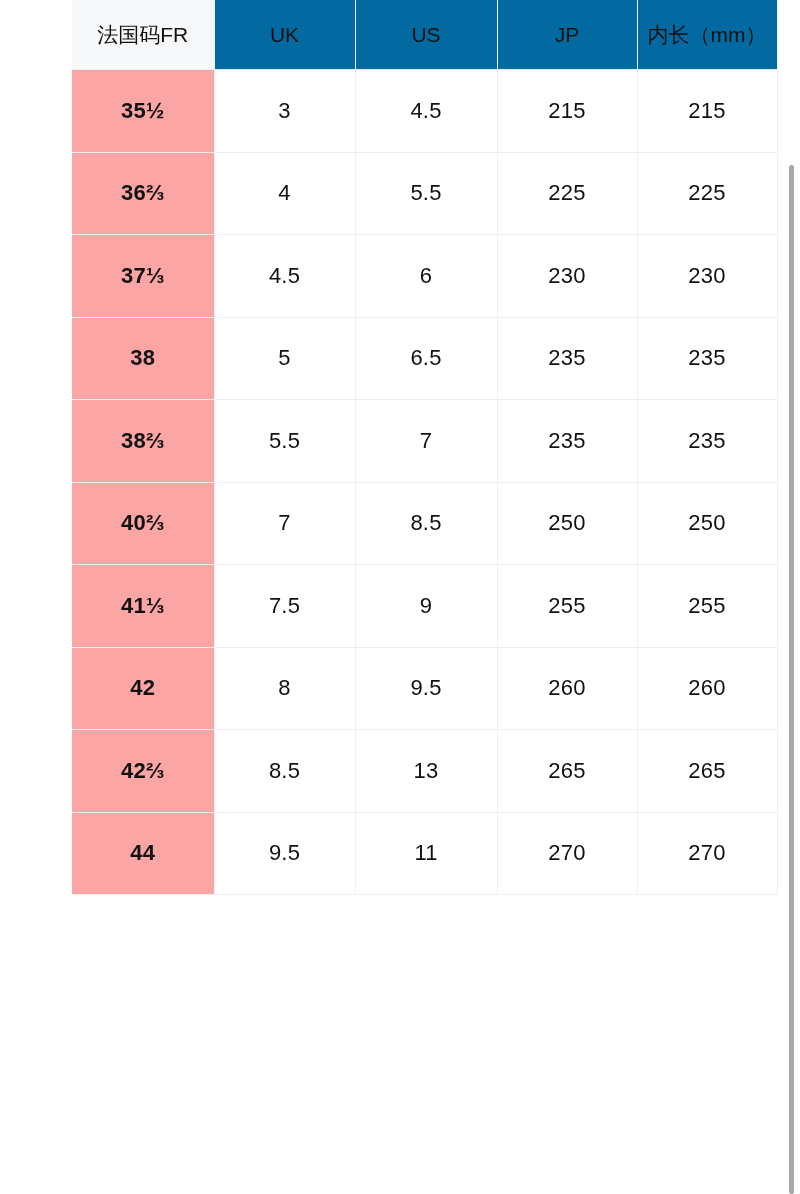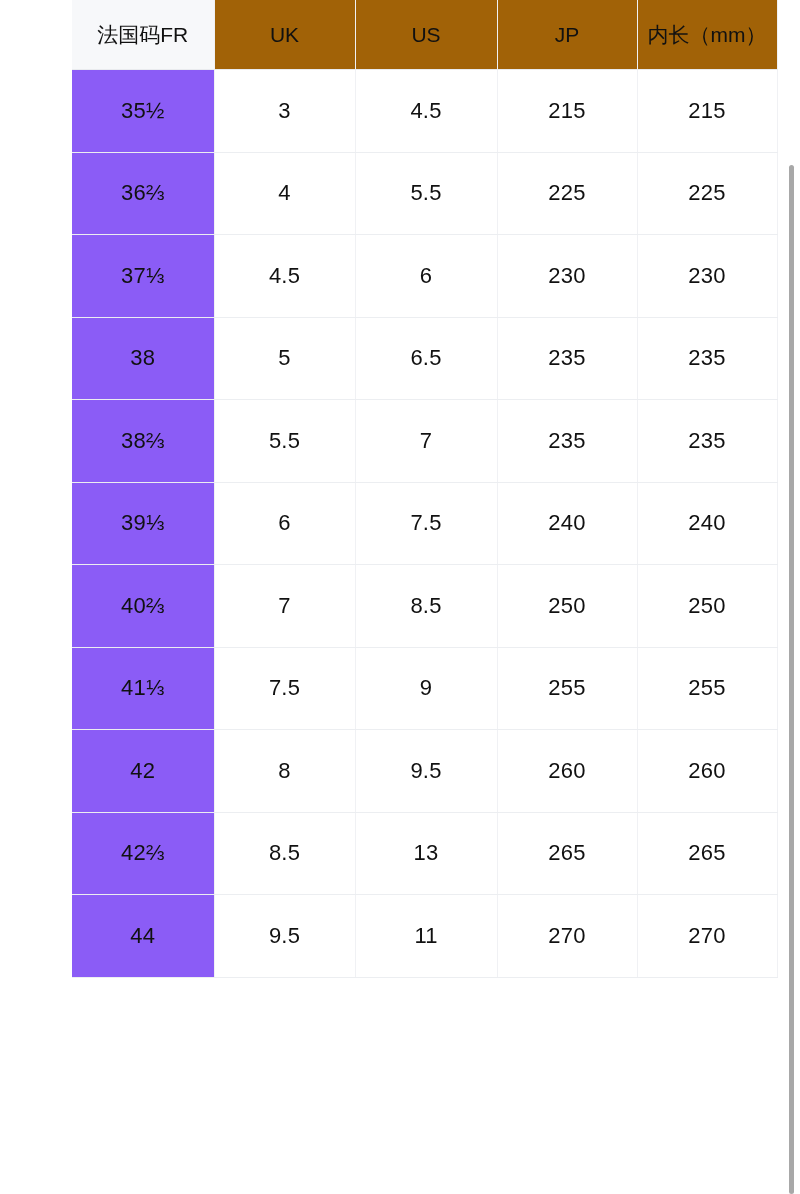--- a/index.html
+++ b/index.html
@@ -57,36 +57,36 @@
     border-bottom: 1px solid #eceef1;
     background: #ffffff;
     padding: 0;
   }
 
   
   thead tr.header-row th {
     height: 69px;
     font-size: 21px;
     font-weight: 500;
-    background: #a16207;
+    background: #0369a1;
     border-bottom: 1px solid #e9ebee;
   }
   thead tr.header-row th.col-fr { background: #f7f8fa; }
 
   
   tbody tr.data-row td {
     height: 81.5px;
     font-size: 22px;
     font-weight: 400;
     letter-spacing: 0.2px;
   }
 
   
   tbody tr.data-row td.col-fr,
-  .col-fr { background: #8b5cf6; }
+  .col-fr { background: #fca5a5; font-weight: bold; }
 
   td.col-in { border-right: 1px solid #f0f1f4; }
 
   .frac-cell {
     white-space: nowrap;
     font-size: 22px;
   }
 
   
   .scrollbar-track {
@@ -160,27 +160,20 @@
             <td class="col-in">235</td>
           </tr>
           <tr class="data-row">
             <td class="col-fr frac-cell">38⅔</td>
             <td class="col-uk">5.5</td>
             <td class="col-us">7</td>
             <td class="col-jp">235</td>
             <td class="col-in">235</td>
           </tr>
           <tr class="data-row">
-            <td class="col-fr frac-cell">39⅓</td>
-            <td class="col-uk">6</td>
-            <td class="col-us">7.5</td>
-            <td class="col-jp">240</td>
-            <td class="col-in">240</td>
-          </tr>
-          <tr class="data-row">
             <td class="col-fr frac-cell">40⅔</td>
             <td class="col-uk">7</td>
             <td class="col-us">8.5</td>
             <td class="col-jp">250</td>
             <td class="col-in">250</td>
           </tr>
           <tr class="data-row">
             <td class="col-fr frac-cell">41⅓</td>
             <td class="col-uk">7.5</td>
             <td class="col-us">9</td>

